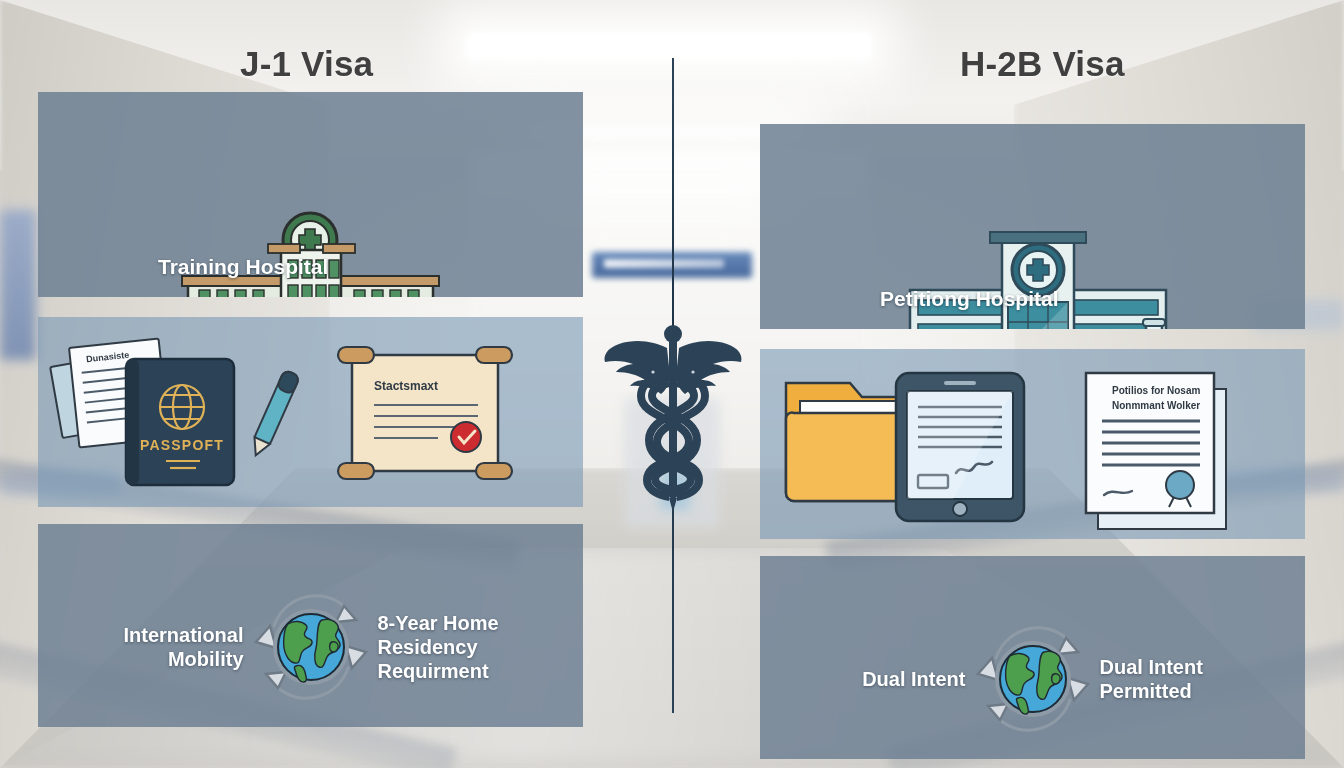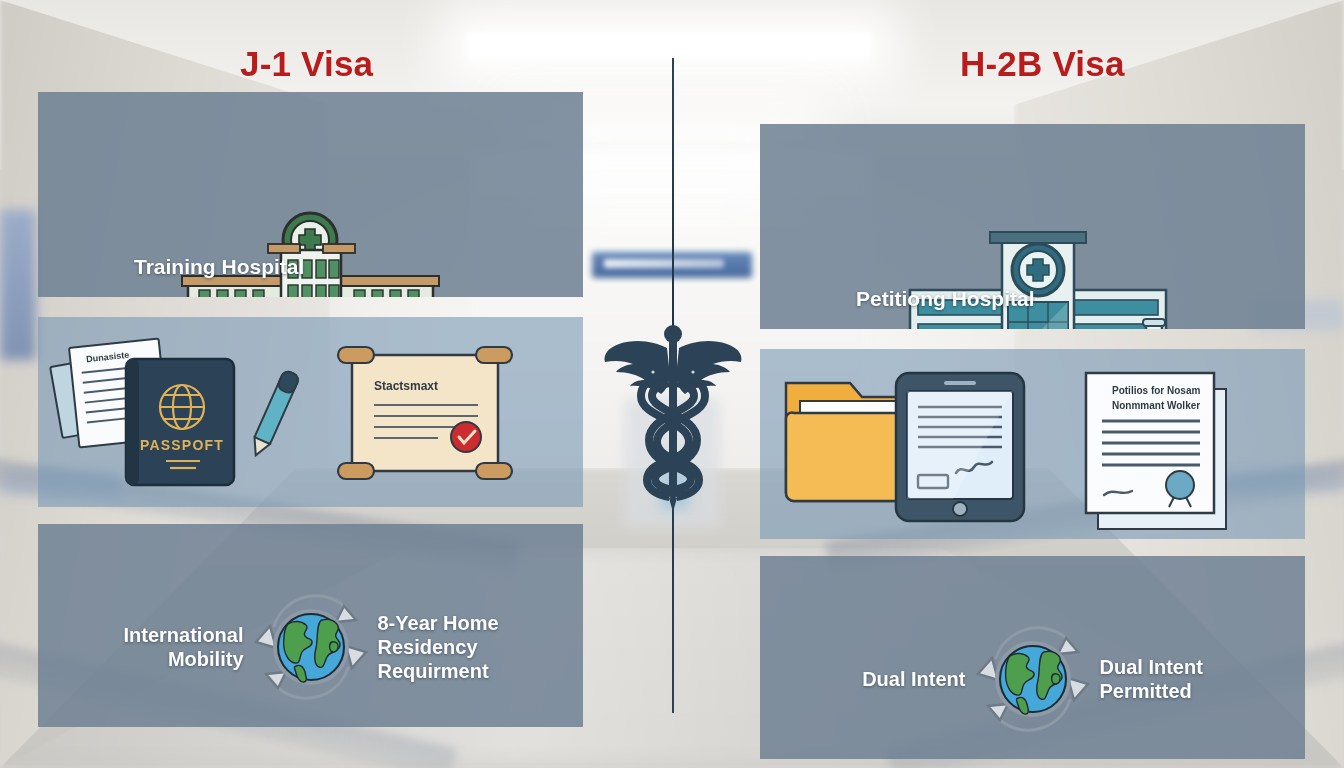--- a/index.html
+++ b/index.html
@@ -103,21 +103,21 @@
   #divider {
     position:absolute; left:672px; top:58px; width:2px; height:655px;
     background:linear-gradient(#2b4258 0%, #1e3347 45%, #2b4258 100%);
     z-index:6;
   }
 
   
   .col-title {
     position:absolute; top:44px;
     font-size:35px; font-weight:bold; letter-spacing:.2px;
-    color:#b91c1c;
+    color:#404040;
     text-shadow:0 1px 2px rgba(255,255,255,.65);
     z-index:7;
   }
   #title-left  { left:240px; }
   #title-right { left:960px; }
 
   
   .panel {
     position:absolute; z-index:5;
     overflow:hidden;
@@ -126,21 +126,21 @@
   .p-mid    { height:190px; top:317px; background:rgba(120,152,180,.60); }
   .p-bottom { height:203px; top:524px; background:rgba(110,127,146,.84); }
 
   .left  { left:38px;  width:545px; }
   .right { left:760px; width:545px;margin-top:32px; }
 
   .panel-label {
     position:absolute; left:0; right:0;
     color:#ffffff; font-size:21px; font-weight:bold;
     text-shadow:0 1px 3px rgba(20,34,48,.55);
-    padding-left:96px;
+    padding-left:120px;
   }
   .p-top .panel-label { bottom:18px; }
   .p-bottom .panel-label { top:14px; }
 
   
   .illo { position:absolute; top:0; left:0; right:0; bottom:0; }
 
   
   .globe-row {
     position:absolute; left:0; right:0; top:58px; height:130px;

